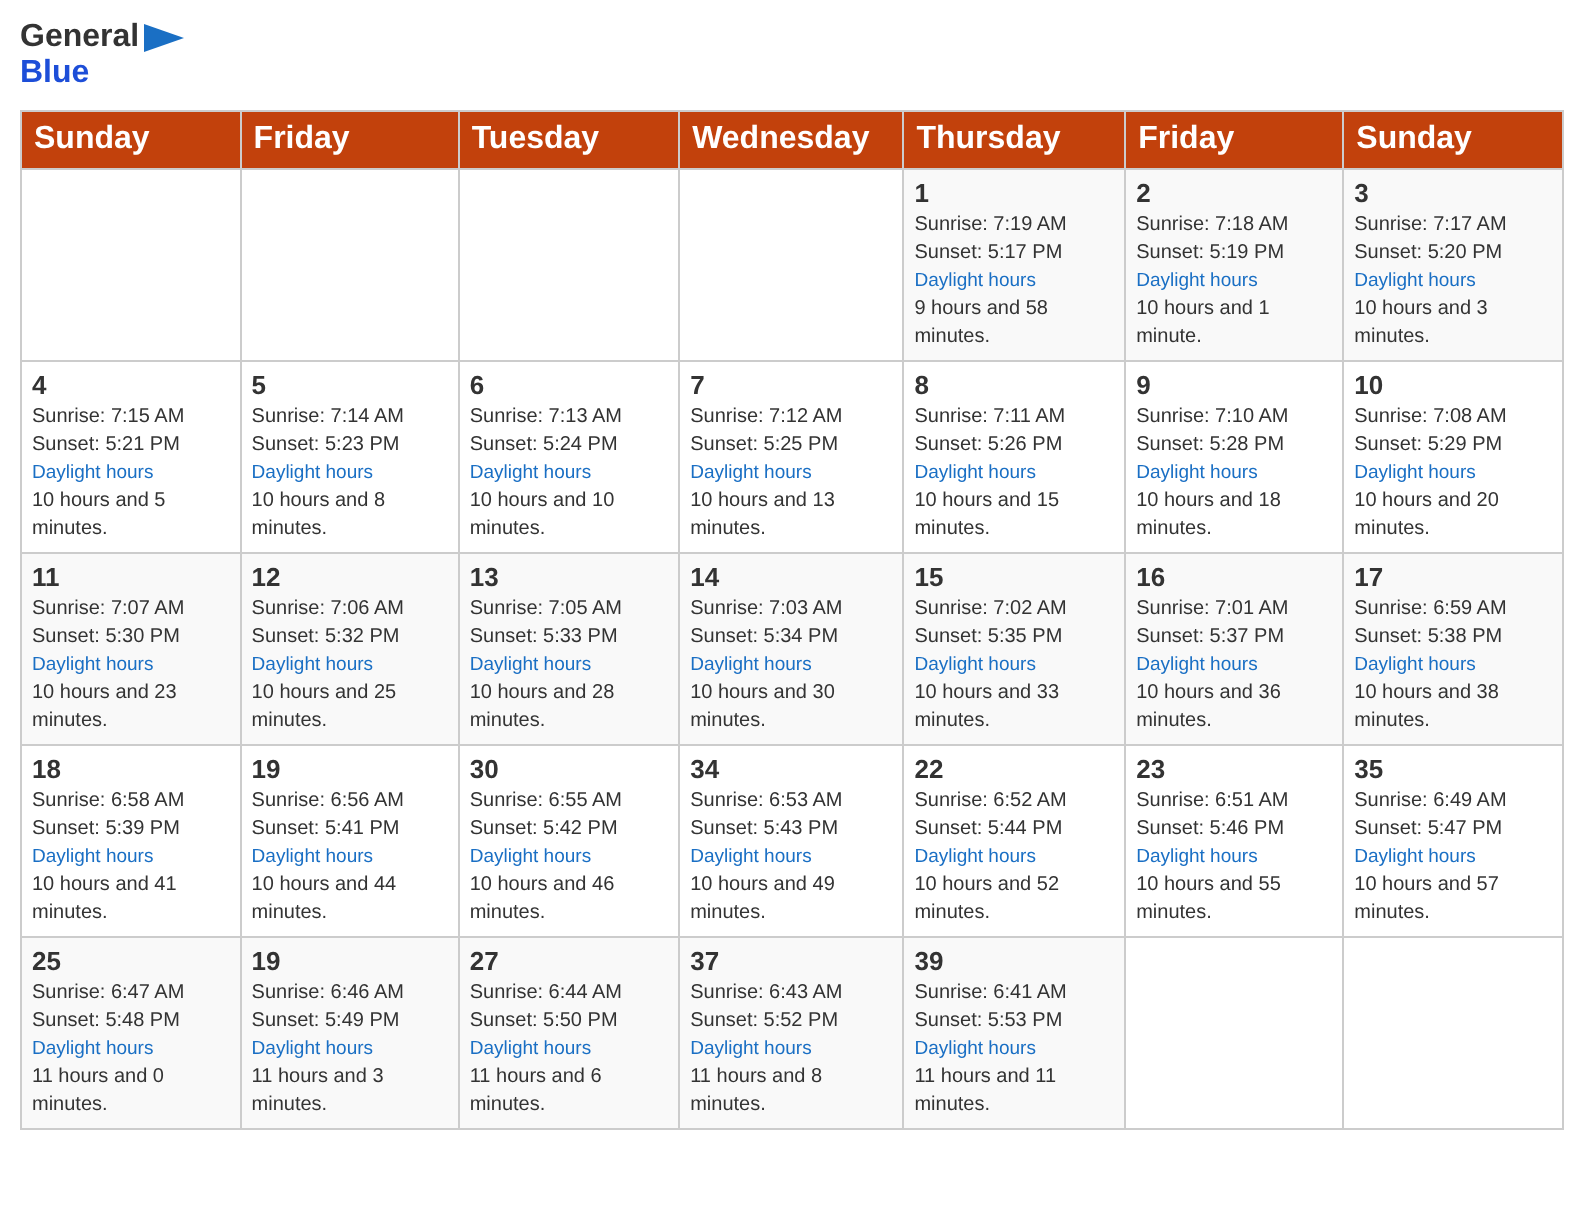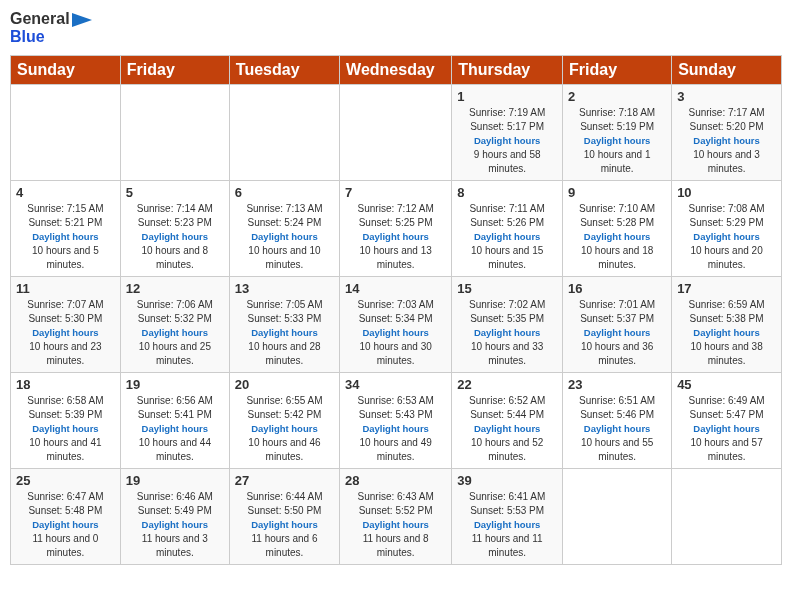--- a/index.html
+++ b/index.html
@@ -58,24 +58,23 @@
     .day-num {
       font-size: 13px;
       font-weight: bold;
       display: block;
       margin-bottom: 2px;
     }
     .day-info {
       font-size: 10px;
       line-height: 1.4;
       color: #333;
-      text-align: center;
     }
     .daylight-label {
-      font-weight: bold;
+      font-weight: normal;
       color: #1a6fc4;
       font-size: 9.5px;
     }
     tbody tr:nth-child(odd) td {
       background: #f9f9f9;
     }
     tbody tr:nth-child(even) td {
       background: #fff;
     }
     .empty {
@@ -194,55 +193,55 @@
       <tr>
         <td>
           <span class="day-num">18</span>
           <div class="day-info">Sunrise: 6:58 AM<br>Sunset: 5:39 PM<br><span class="daylight-label">Daylight hours</span><br>10 hours and 41 minutes.</div>
         </td>
         <td>
           <span class="day-num">19</span>
           <div class="day-info">Sunrise: 6:56 AM<br>Sunset: 5:41 PM<br><span class="daylight-label">Daylight hours</span><br>10 hours and 44 minutes.</div>
         </td>
         <td>
-          <span class="day-num">20</span>
+          <span class="day-num">30</span>
           <div class="day-info">Sunrise: 6:55 AM<br>Sunset: 5:42 PM<br><span class="daylight-label">Daylight hours</span><br>10 hours and 46 minutes.</div>
         </td>
         <td>
           <span class="day-num">34</span>
           <div class="day-info">Sunrise: 6:53 AM<br>Sunset: 5:43 PM<br><span class="daylight-label">Daylight hours</span><br>10 hours and 49 minutes.</div>
         </td>
         <td>
           <span class="day-num">22</span>
           <div class="day-info">Sunrise: 6:52 AM<br>Sunset: 5:44 PM<br><span class="daylight-label">Daylight hours</span><br>10 hours and 52 minutes.</div>
         </td>
         <td>
           <span class="day-num">23</span>
           <div class="day-info">Sunrise: 6:51 AM<br>Sunset: 5:46 PM<br><span class="daylight-label">Daylight hours</span><br>10 hours and 55 minutes.</div>
         </td>
         <td>
-          <span class="day-num">45</span>
+          <span class="day-num">35</span>
           <div class="day-info">Sunrise: 6:49 AM<br>Sunset: 5:47 PM<br><span class="daylight-label">Daylight hours</span><br>10 hours and 57 minutes.</div>
         </td>
       </tr>
       <tr>
         <td>
           <span class="day-num">25</span>
           <div class="day-info">Sunrise: 6:47 AM<br>Sunset: 5:48 PM<br><span class="daylight-label">Daylight hours</span><br>11 hours and 0 minutes.</div>
         </td>
         <td>
           <span class="day-num">19</span>
           <div class="day-info">Sunrise: 6:46 AM<br>Sunset: 5:49 PM<br><span class="daylight-label">Daylight hours</span><br>11 hours and 3 minutes.</div>
         </td>
         <td>
           <span class="day-num">27</span>
           <div class="day-info">Sunrise: 6:44 AM<br>Sunset: 5:50 PM<br><span class="daylight-label">Daylight hours</span><br>11 hours and 6 minutes.</div>
         </td>
         <td>
-          <span class="day-num">28</span>
+          <span class="day-num">37</span>
           <div class="day-info">Sunrise: 6:43 AM<br>Sunset: 5:52 PM<br><span class="daylight-label">Daylight hours</span><br>11 hours and 8 minutes.</div>
         </td>
         <td>
           <span class="day-num">39</span>
           <div class="day-info">Sunrise: 6:41 AM<br>Sunset: 5:53 PM<br><span class="daylight-label">Daylight hours</span><br>11 hours and 11 minutes.</div>
         </td>
         <td class="empty"></td>
         <td class="empty"></td>
       </tr>
     </tbody>

